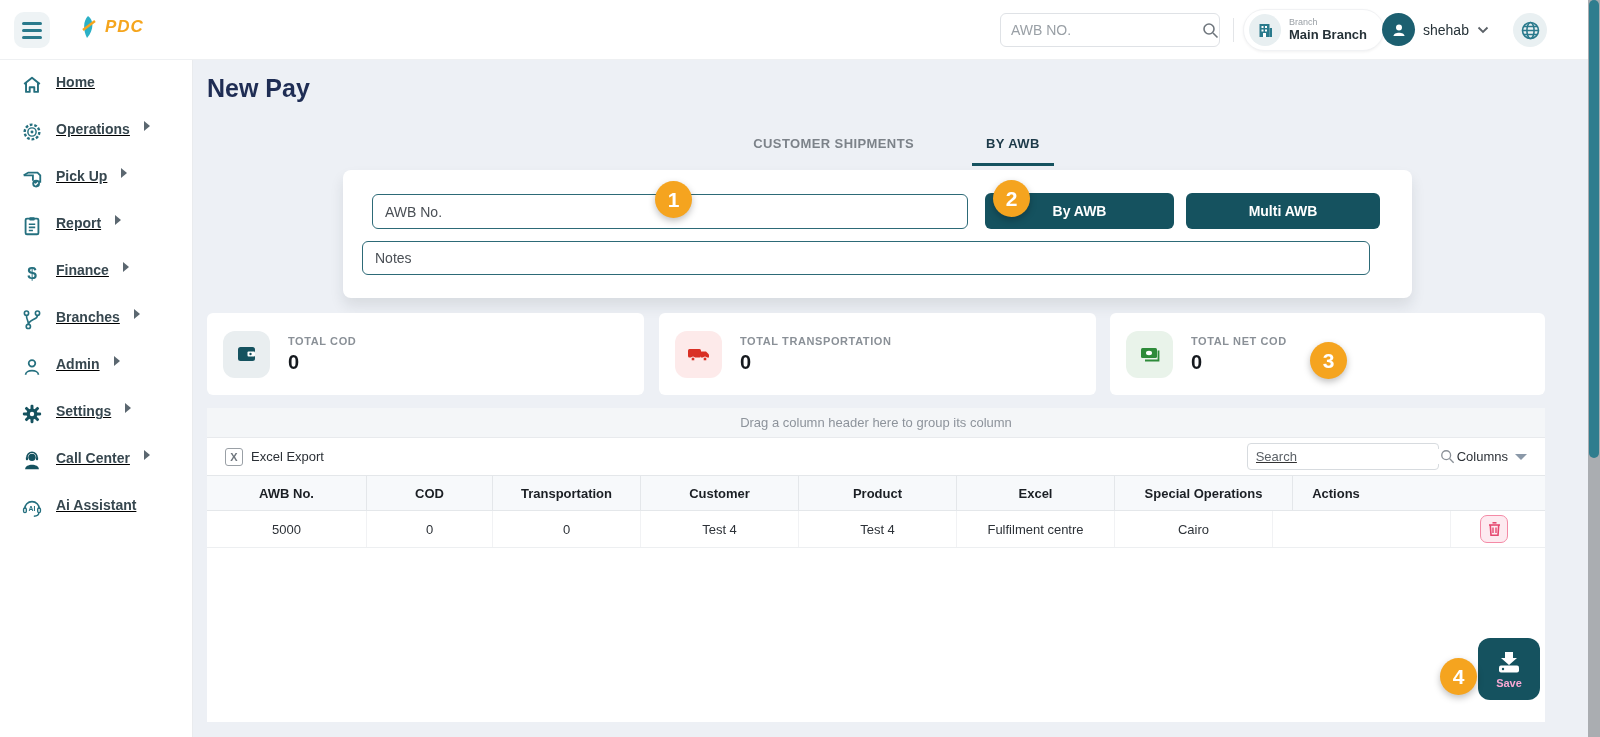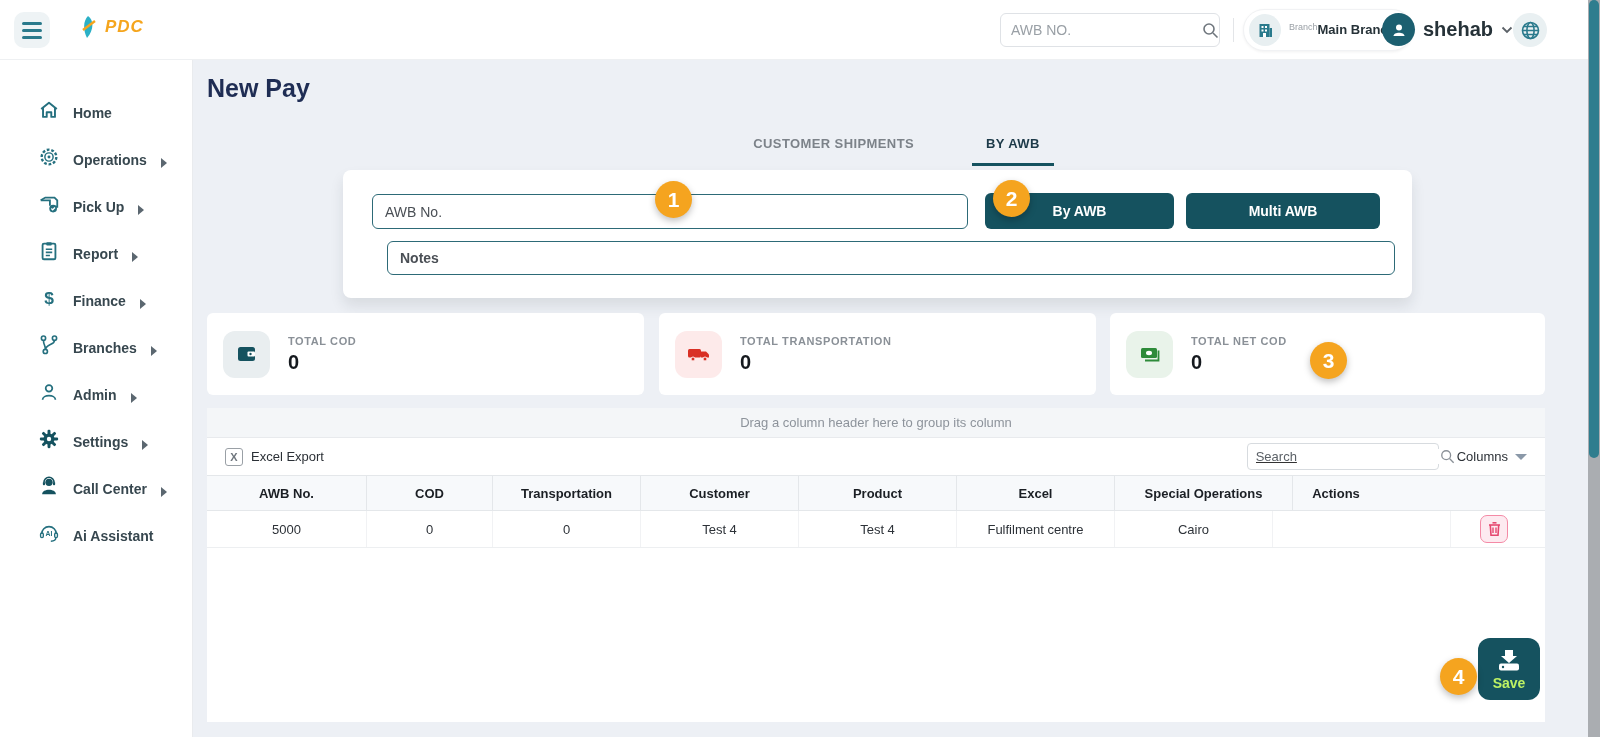--- a/index.html
+++ b/index.html
@@ -10,47 +10,47 @@
   .hamburger { position:absolute; left:14px; top:12px; width:36px; height:36px; background:#eef3f5; border-radius:10px; display:flex; flex-direction:column; justify-content:center; align-items:center; gap:4px; cursor:pointer; }
   .hamburger span { display:block; width:20px; height:3px; background:#2a7a8c; border-radius:2px; }
   .logo { position:absolute; left:79px; top:14px; display:flex; align-items:center; gap:4px; }
   .logo-text { color:#f5a51d; font-weight:bold; font-style:italic; font-size:17px; letter-spacing:1px; }
   .top-search { position:absolute; left:1000px; top:13px; width:220px; height:34px; border:1px solid #dfe2e6; border-radius:6px; background:#fff; display:flex; align-items:center; }
   .top-search input { flex:1; border:none; outline:none; padding:0 10px; font-size:14px; color:#333; background:transparent; font-family:"Liberation Sans",sans-serif; }
   .top-search input::placeholder { color:#9aa0a6; }
   .top-divider { position:absolute; left:1233px; top:18px; width:1px; height:24px; background:#e3e5e8; }
   .branch-pill { position:absolute; left:1243px; top:9px; height:42px; background:#fff; border:1px solid #f1f2f4; border-radius:21px; box-shadow:0 1px 3px rgba(0,0,0,.06); display:flex; align-items:center; gap:8px; padding:0 16px 0 5px; cursor:pointer; }
   .branch-ico { width:32px; height:32px; border-radius:50%; background:#e8eff1; display:flex; align-items:center; justify-content:center; }
-  .branch-col { display:flex; flex-direction:row; line-height:1.1; }
+  .branch-col { display:flex; flex-direction:column; line-height:1.1; }
   .branch-label { font-size:9px; color:#9aa0a6; }
   .branch-name { font-size:13px; font-weight:bold; color:#263238; }
   .user-area { position:absolute; left:1382px; top:13px; display:flex; align-items:center; gap:8px; cursor:pointer; }
   .avatar { width:33px; height:33px; border-radius:50%; background:#1c5f70; display:flex; align-items:center; justify-content:center; }
-  .user-name { font-size:20px; font-weight:bold; color:#263238; }
+  .user-name { font-size:14px; font-weight:normal; color:#263238; }
   .globe-btn { position:absolute; left:1513px; top:13px; width:34px; height:34px; border-radius:50%; background:#e9f0f2; display:flex; align-items:center; justify-content:center; cursor:pointer; }
 
   
   .sidebar { position:absolute; left:0; top:60px; width:193px; height:677px; background:#fff; border-right:1px solid #e9ebee; z-index:20; padding-top:14px; }
-  .side-item { display:flex; align-items:flex-end; height:47px; padding-left:37px; cursor:pointer; }
+  .side-item { display:flex; align-items:flex-start; height:47px; padding-left:20px; cursor:pointer;text-decoration:underline; }
   .side-ico { width:24px; display:flex; justify-content:center; }
   .side-label { margin-left:12px; font-size:14px; font-weight:bold; color:#37474f; }
   .side-arrow { margin-left:14px; width:0; height:0; border-left:6px solid #5b6770; border-top:5px solid transparent; border-bottom:5px solid transparent; }
 
   
   .main { position:absolute; left:193px; top:60px; width:1407px; height:677px; background:#edf0f5; }
   .page-title { position:absolute; left:14px; top:14px; font-size:25px; font-weight:bold; color:#1f2d54; }
 
   .tabs { position:absolute; left:0; top:66px; width:100%; display:flex; justify-content:center; gap:44px; }
   .tab { font-size:13px; font-weight:bold; letter-spacing:.4px; padding:10px 14px 12px; color:#7c8289; cursor:pointer; }
   .tab.active { color:#1d3a49; border-bottom:3px solid #15525f; }
 
   .form-card { position:absolute; left:150px; top:110px; width:1069px; height:128px; background:#fff; border-radius:8px; box-shadow:0 8px 14px rgba(25,39,52,.10); }
   .awb-input { position:absolute; left:29px; top:24px; width:596px; height:35px; border:1px solid #2d6a77; border-radius:6px; padding:0 12px; font-size:14px; color:#333; outline:none; font-family:"Liberation Sans",sans-serif; }
   .awb-input::placeholder, .notes-input::placeholder { color:#4a4f55; }
-  .notes-input { position:absolute; left:44px; top:71px; width:1008px; height:34px; border:1px solid #2d6a77; border-radius:6px; padding:0 12px; font-size:14px; color:#333; outline:none; font-family:"Liberation Sans",sans-serif;font-weight:bold; }
+  .notes-input { position:absolute; left:19px; top:71px; width:1008px; height:34px; border:1px solid #2d6a77; border-radius:6px; padding:0 12px; font-size:14px; color:#333; outline:none; font-family:"Liberation Sans",sans-serif; }
   .teal-btn { position:absolute; top:23px; height:36px; background:#15525f; color:#fff; font-size:14px; font-weight:bold; border:none; border-radius:6px; cursor:pointer; font-family:"Liberation Sans",sans-serif; }
   .btn-byawb { left:642px; width:189px; }
   .btn-multiawb { left:843px; width:194px; }
 
   .step-badge { position:absolute; width:37px; height:37px; border-radius:50%; background:#f5a41f; color:#fff; font-size:21px; font-weight:bold; display:flex; align-items:center; justify-content:center; box-shadow:0 3px 7px rgba(0,0,0,.25); z-index:15; }
 
   .card { position:absolute; top:253px; height:82px; background:#fff; border-radius:6px; display:flex; align-items:center; padding-left:16px; gap:18px; }
   .card-ico { width:47px; height:47px; border-radius:12px; display:flex; align-items:center; justify-content:center; }
   .card-title { font-size:11px; font-weight:bold; letter-spacing:.6px; color:#8a9097; margin-bottom:4px; }
   .card-value { font-size:20px; font-weight:bold; color:#15191e; }
@@ -72,21 +72,21 @@
   .hrow { display:flex; height:36px; background:#f7f9fb; border-top:1px solid #e4e7ea; border-bottom:1px solid #e4e7ea; }
   .hcell { display:flex; align-items:center; justify-content:center; font-size:13px; font-weight:bold; color:#1b1f24; border-right:1px solid #e4e7ea; cursor:pointer; }
   .hcell:last-child { border-right:none; }
   .drow { display:flex; height:37px; background:#fff; border-bottom:1px solid #edeff1; }
   .dcell { display:flex; align-items:center; justify-content:center; font-size:13px; color:#2d3238; border-right:1px solid #f1f2f4; }
   .dcell:last-child { border-right:none; }
   .c0{width:160px}.c1{width:126px}.c2{width:148px}.c3{width:158px}.c4{width:158px}.c5{width:158px}.c6{width:158px}.c7{width:178px}.c8{width:86px}
   .del-btn { width:28px; height:28px; border:1px solid #f48aa6; background:#fdeaf0; border-radius:7px; display:flex; align-items:center; justify-content:center; cursor:pointer; }
 
   .save-btn { position:absolute; left:1285px; top:578px; width:62px; height:62px; background:#15525f; border:none; border-radius:12px; display:flex; flex-direction:column; align-items:center; justify-content:center; gap:2px; cursor:pointer; z-index:14; }
-  .save-label { color:#bef264; font-size:14px; font-weight:bold; font-family:"Liberation Sans",sans-serif; }
+  .save-label { color:#f9a8d4; font-size:11px; font-weight:bold; font-family:"Liberation Sans",sans-serif; }
 
   
   .v-scroll { position:absolute; right:0; top:0; width:12px; height:737px; background:#aaadb1; z-index:40; }
   .v-thumb { position:absolute; left:1px; top:0; width:10px; height:458px; background:#2f7d8e; border-radius:6px; }
 
   svg { display:block; }
 </style>
 </head>
 <body>
 

